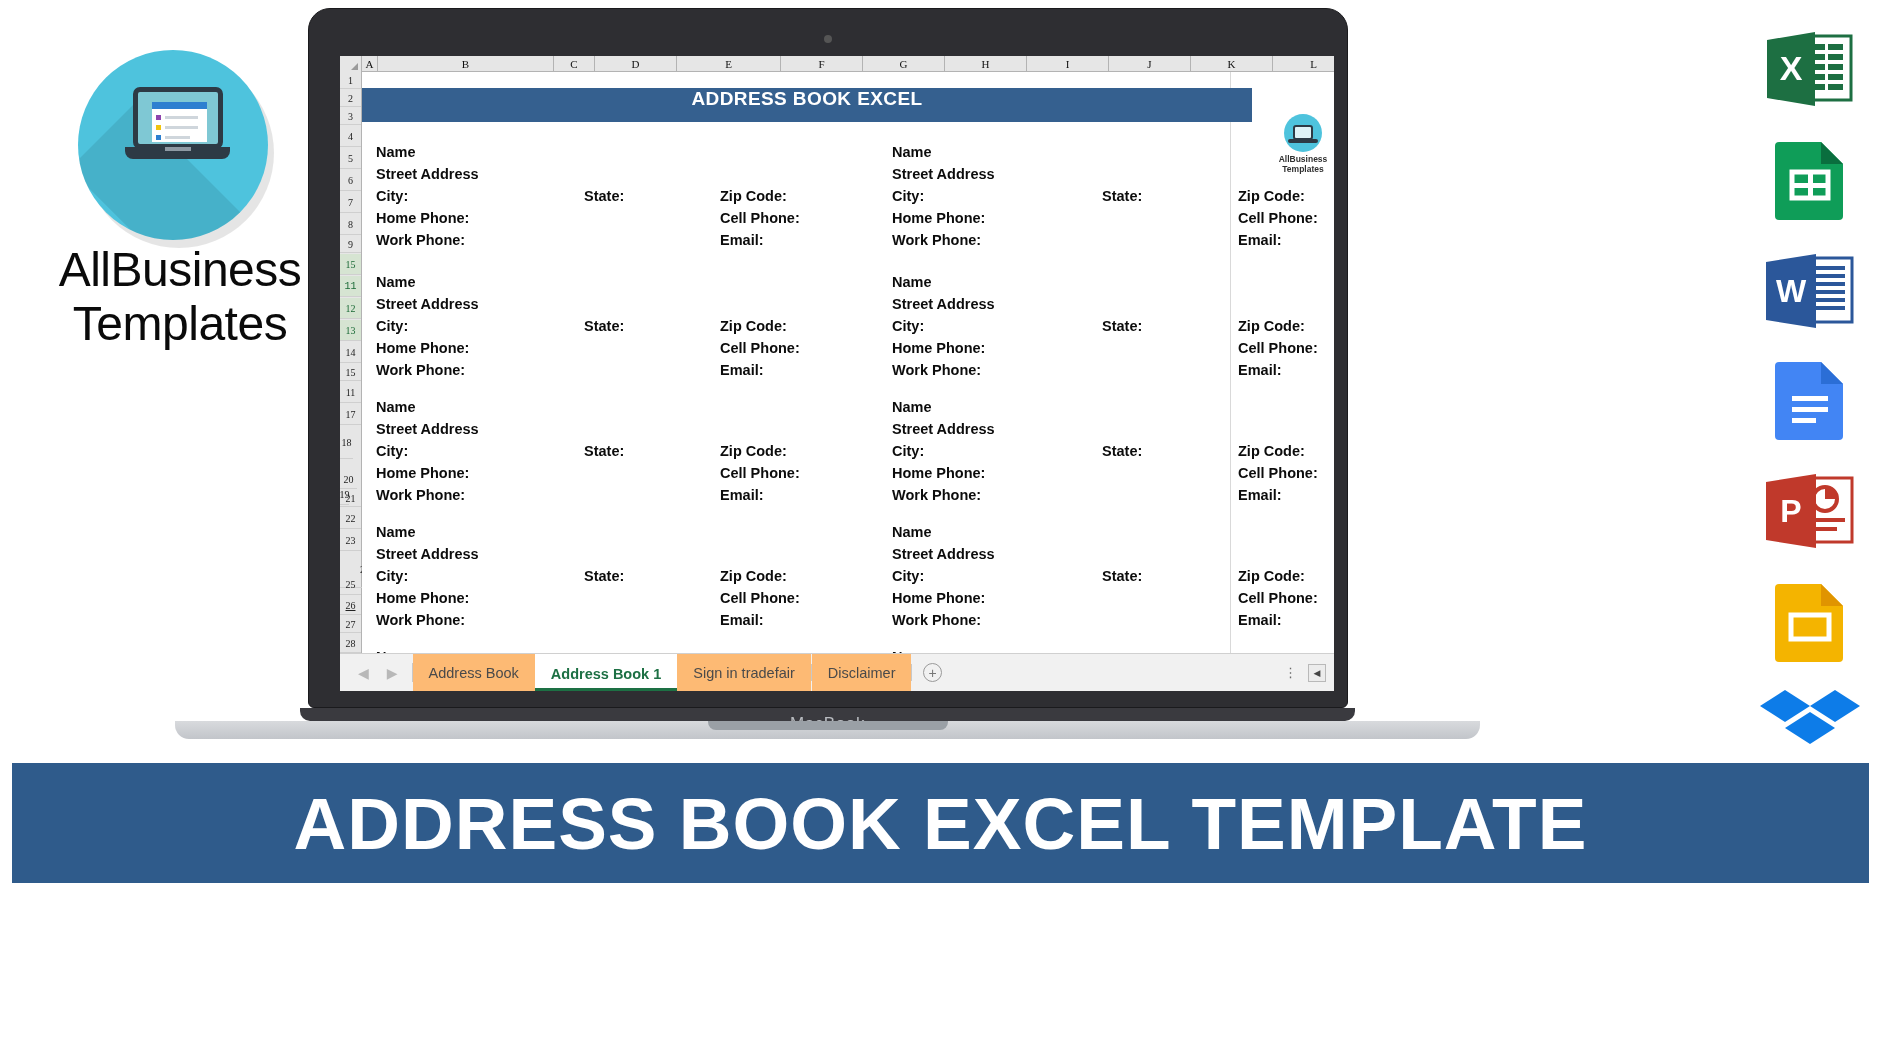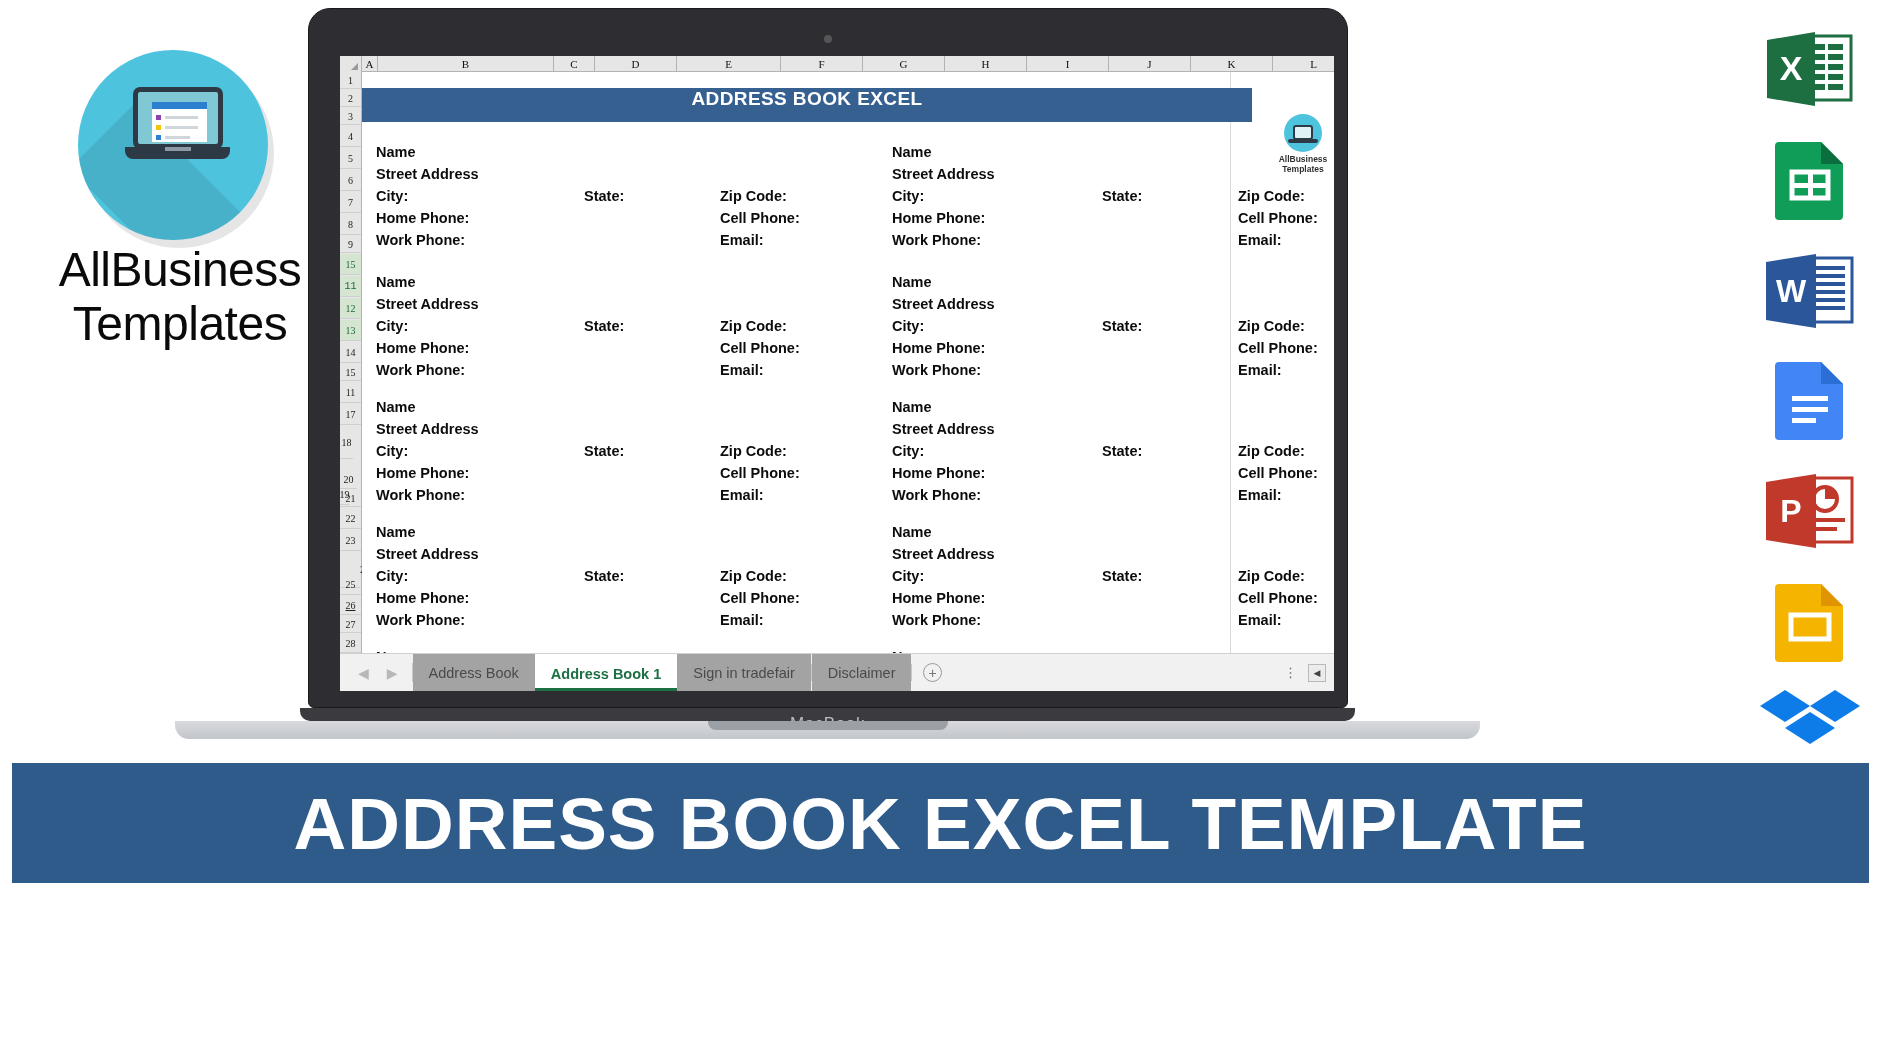--- a/index.html
+++ b/index.html
@@ -126,21 +126,21 @@
 
   
   .tabbar{
     position:absolute; left:0; right:0; top:597px; height:38px;
     background:#f1f1f1; border-top:1px solid #d0d0d0; display:flex; align-items:stretch;
   }
   .navarrows{ display:flex; align-items:center; gap:18px; padding:0 14px 0 18px; color:#b8b8b8; font-size:14px; }
   .tabdiv{ width:1px; background:#c8c8c8; margin:9px 0; }
   .tab{
     display:flex; align-items:center; padding:0 16px; font-size:14.5px; color:#4a4a4a;
-    background:#a3a3a3; position:relative;
+    background:#fdba74; position:relative;
   }
   .tab.active{
     background:#ffffff; color:#1d7044; font-weight:700;
     border-top:2px solid transparent; box-shadow:inset 0 -3px 0 #1d7044;
   }
   .tab-sep{ align-self:center; width:1px; height:17px; background:#c8c8c8; }
   .plus{
     display:flex; align-items:center; justify-content:center; width:40px; color:#777; font-size:17px;
   }
   .plus span{ display:inline-flex; align-items:center; justify-content:center; width:19px; height:19px; border:1.4px solid #9a9a9a; border-radius:50%; font-size:14px; line-height:1;}

